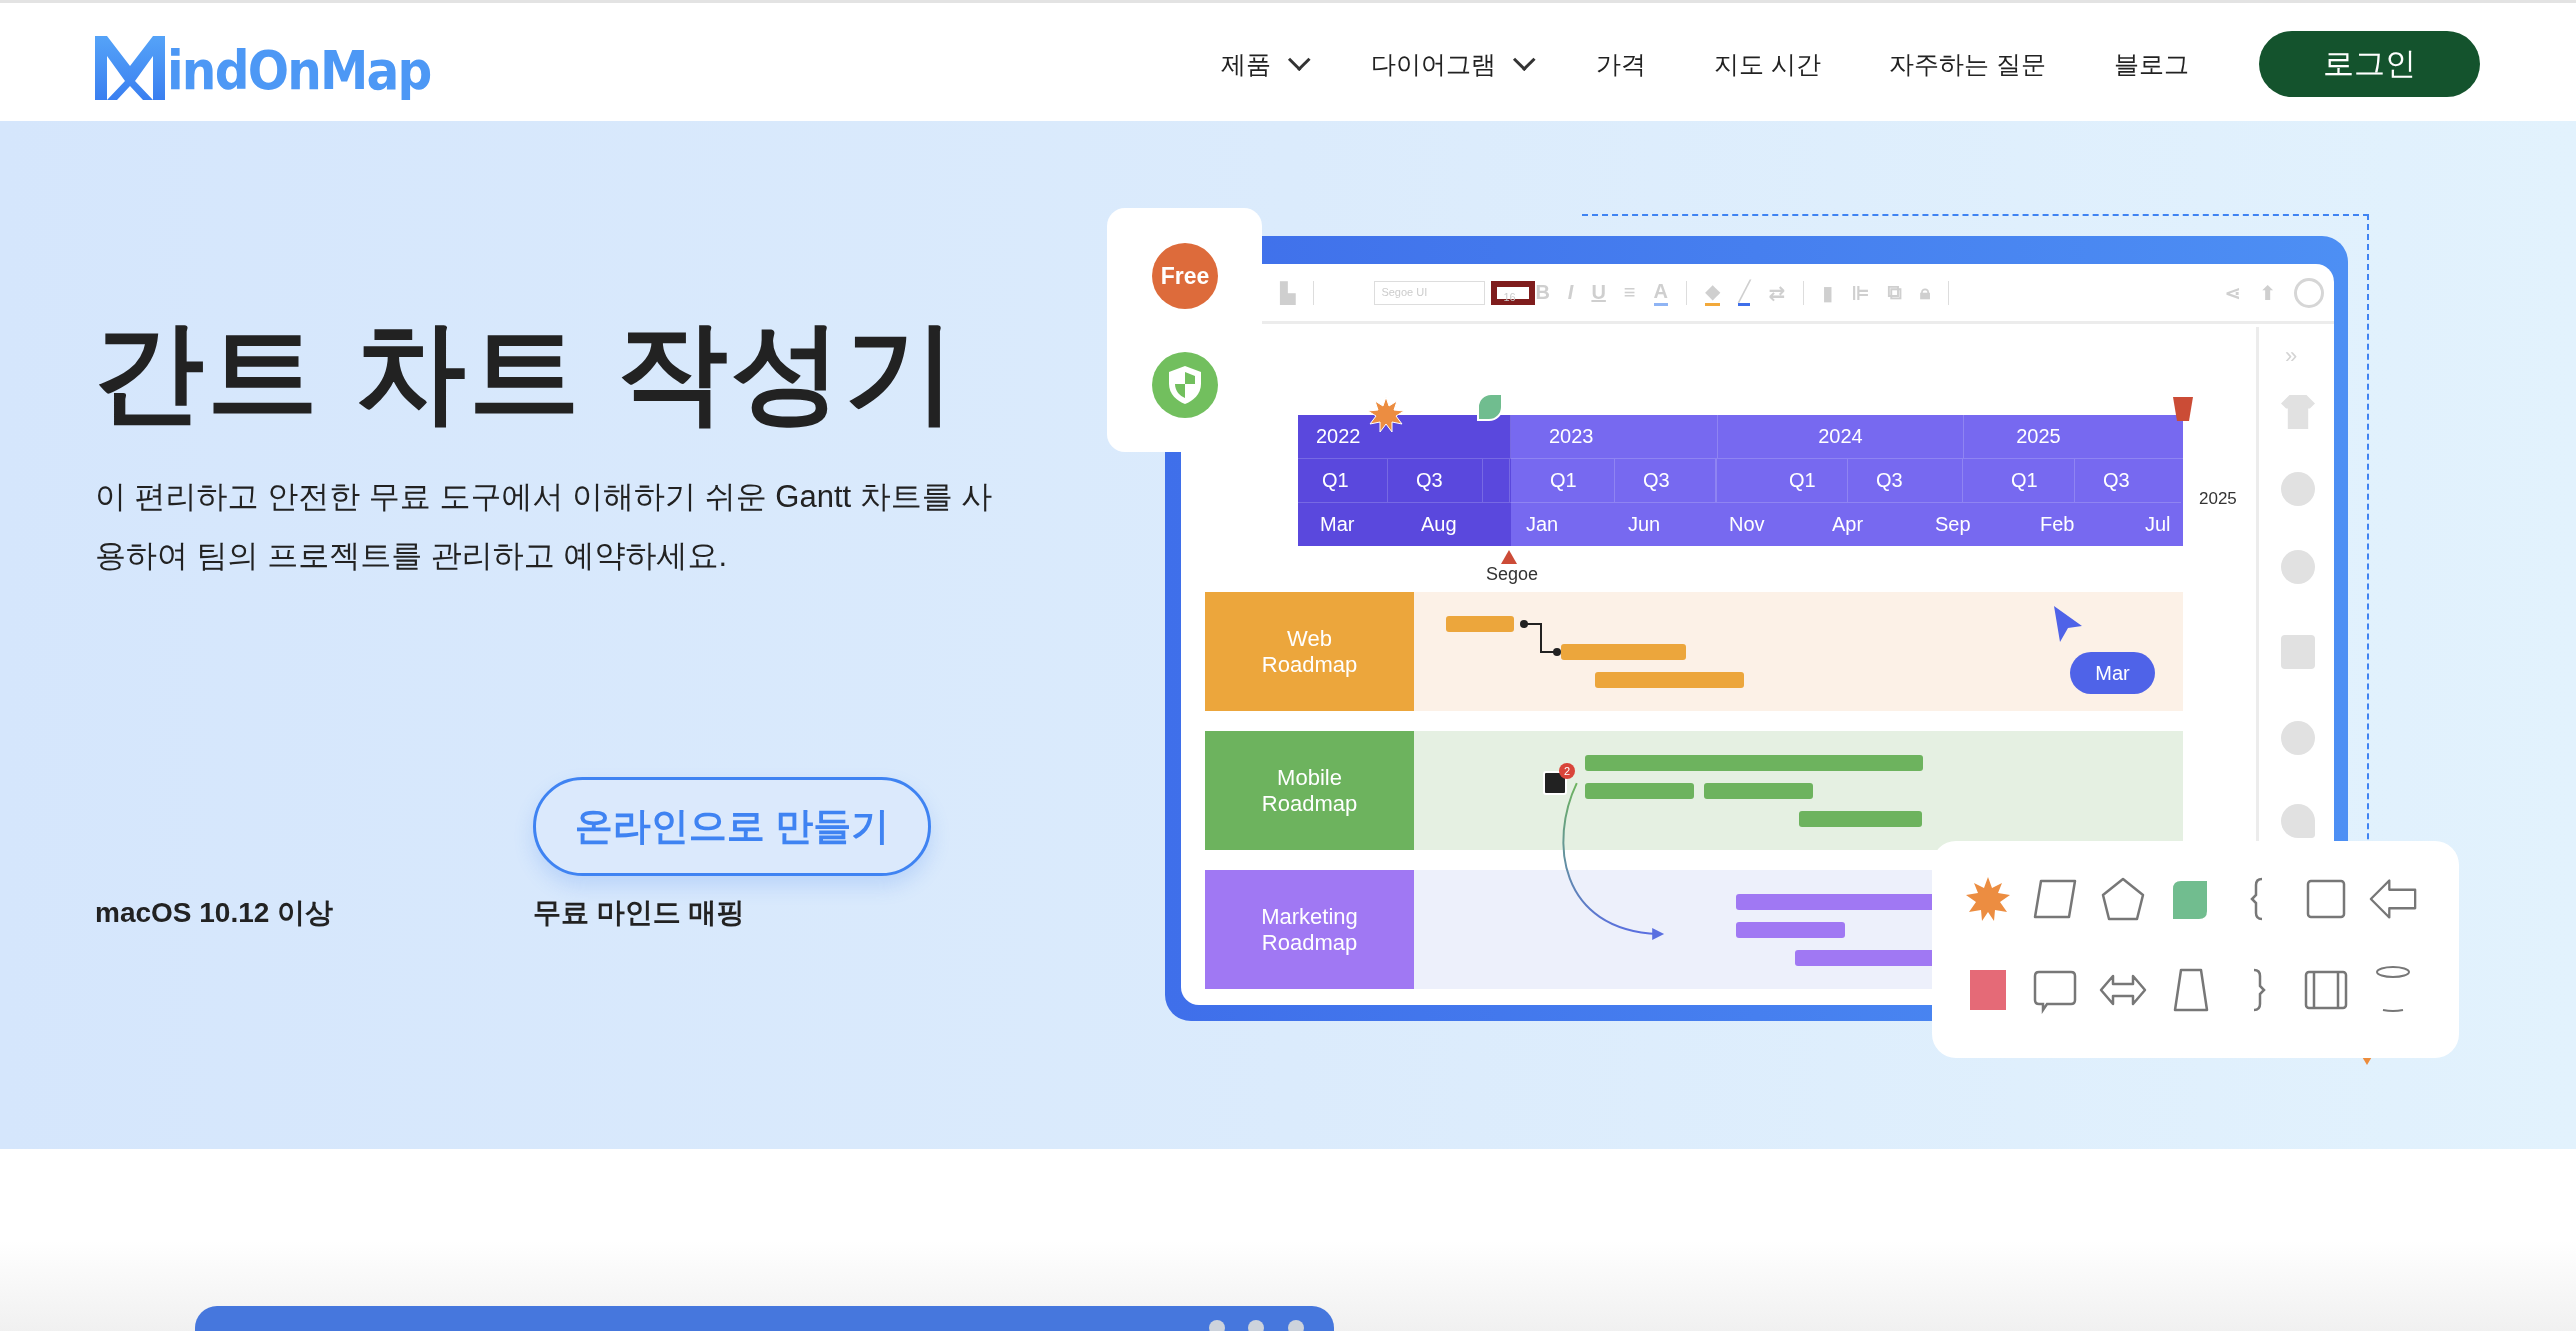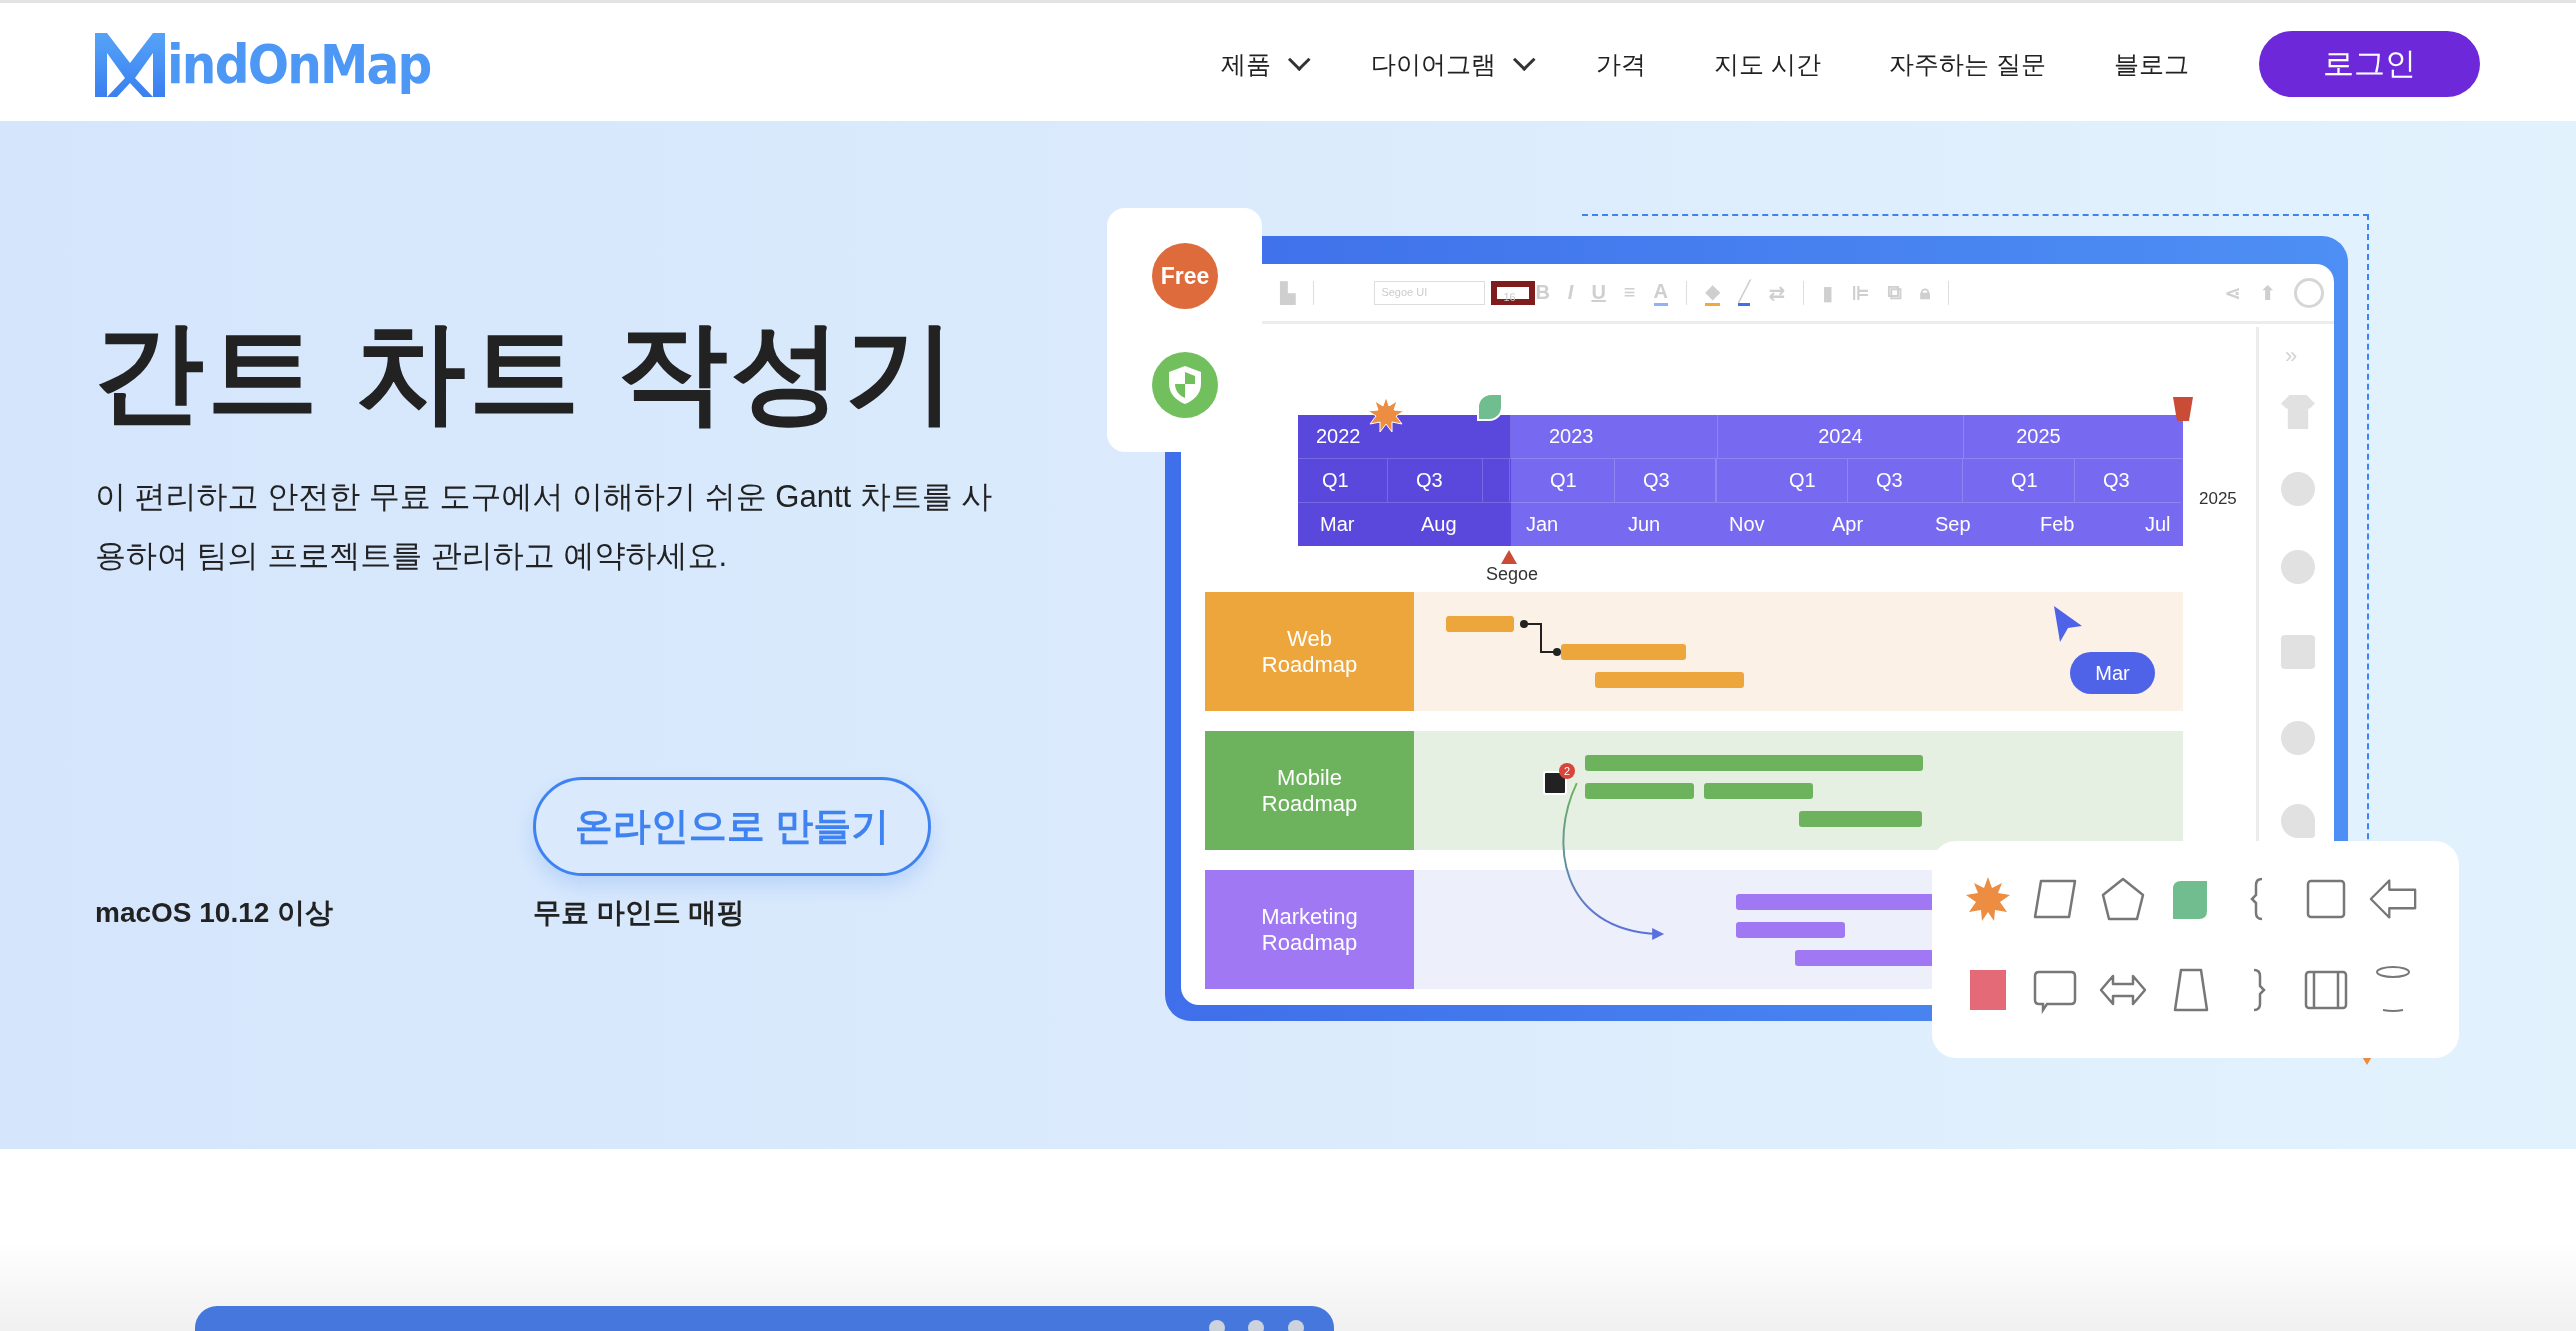--- a/index.html
+++ b/index.html
@@ -1,26 +1,26 @@
 <!DOCTYPE html>
 <html><head>
 <meta charset="utf-8">
 <style>
   * { box-sizing: border-box; margin: 0; padding: 0; }
   html, body { width: 2576px; height: 1332px; overflow: hidden; background: #fff; font-family: "Liberation Sans", "DejaVu Sans", sans-serif; color: #222; }
 
   
   .header { position: absolute; left: 0; top: 0; width: 2576px; height: 121px; background: #fff; border-top: 3px solid #e3e3e3; }
-  .logo { position: absolute; left: 95px; top: 27px; height: 70px; display: flex; align-items: center; }
+  .logo { position: absolute; left: 95px; top: 27px; height: 70px; display: flex; align-items: flex-end; }
   .logo-m { width: 70px; height: 64px; position: relative; }
   .logo-text { font-family: "DejaVu Sans", sans-serif; font-weight: bold; font-size: 54px; letter-spacing: -2px; color: #4d98f5; line-height: 58px; margin-left: 2px; transform: scaleX(0.9); transform-origin: left; }
   .nav { position: absolute; top: 28px; right: 96px; display: flex; align-items: center; height: 66px; }
   .nav-item { font-size: 25px; color: #222; margin-right: 68px; display: flex; align-items: center; cursor: pointer; }
   .nav-item .chev { margin-left: 16px; width: 16px; height: 16px; border-right: 3px solid #333; border-bottom: 3px solid #333; transform: rotate(45deg) translateY(-6px); }
-  .login-btn { width: 221px; height: 66px; background: #6d28d9; color: #fff; border-radius: 33px; font-size: 31px; display: flex; align-items: center; justify-content: center; border: none; }
+  .login-btn { width: 221px; height: 66px; background: #14532d; color: #fff; border-radius: 33px; font-size: 31px; display: flex; align-items: center; justify-content: center; border: none; }
 
   
   .hero { position: absolute; left: 0; top: 121px; width: 2576px; height: 1028px; background: linear-gradient(90deg, #d5e6fc 0%, #dbebfc 50%, #e2f2fd 100%); }
   .hero-title { position: absolute; left: 93px; top: 177px; font-size: 111px; font-weight: bold; color: #222; letter-spacing: 3px; }
   .hero-desc { position: absolute; left: 95px; top: 346px; width: 914px; font-size: 31px; line-height: 59px; color: #222; }
   .rating { position: absolute; left: 95px; top: 537px; display: flex; align-items: center; }
   .star { width: 34px; height: 34px; margin-right: 22px; }
   .rating-text { font-size: 31px; color: #222; margin-left: 8px; }
   .btn-primary { position: absolute; left: 95px; top: 656px; width: 398px; height: 99px; border-radius: 50px; background: #3f83f2; color: #fff; font-size: 38px; font-weight: bold; display: flex; align-items: center; justify-content: center; border: none; box-shadow: 0 10px 20px rgba(63,131,242,0.25); }
   .btn-secondary { position: absolute; left: 533px; top: 656px; width: 398px; height: 99px; border-radius: 50px; background: #dbe9fc; color: #3f83f2; font-size: 38px; font-weight: bold; display: flex; align-items: center; justify-content: center; border: 3px solid #3f83f2; box-shadow: 0 10px 20px rgba(63,131,242,0.2); }

